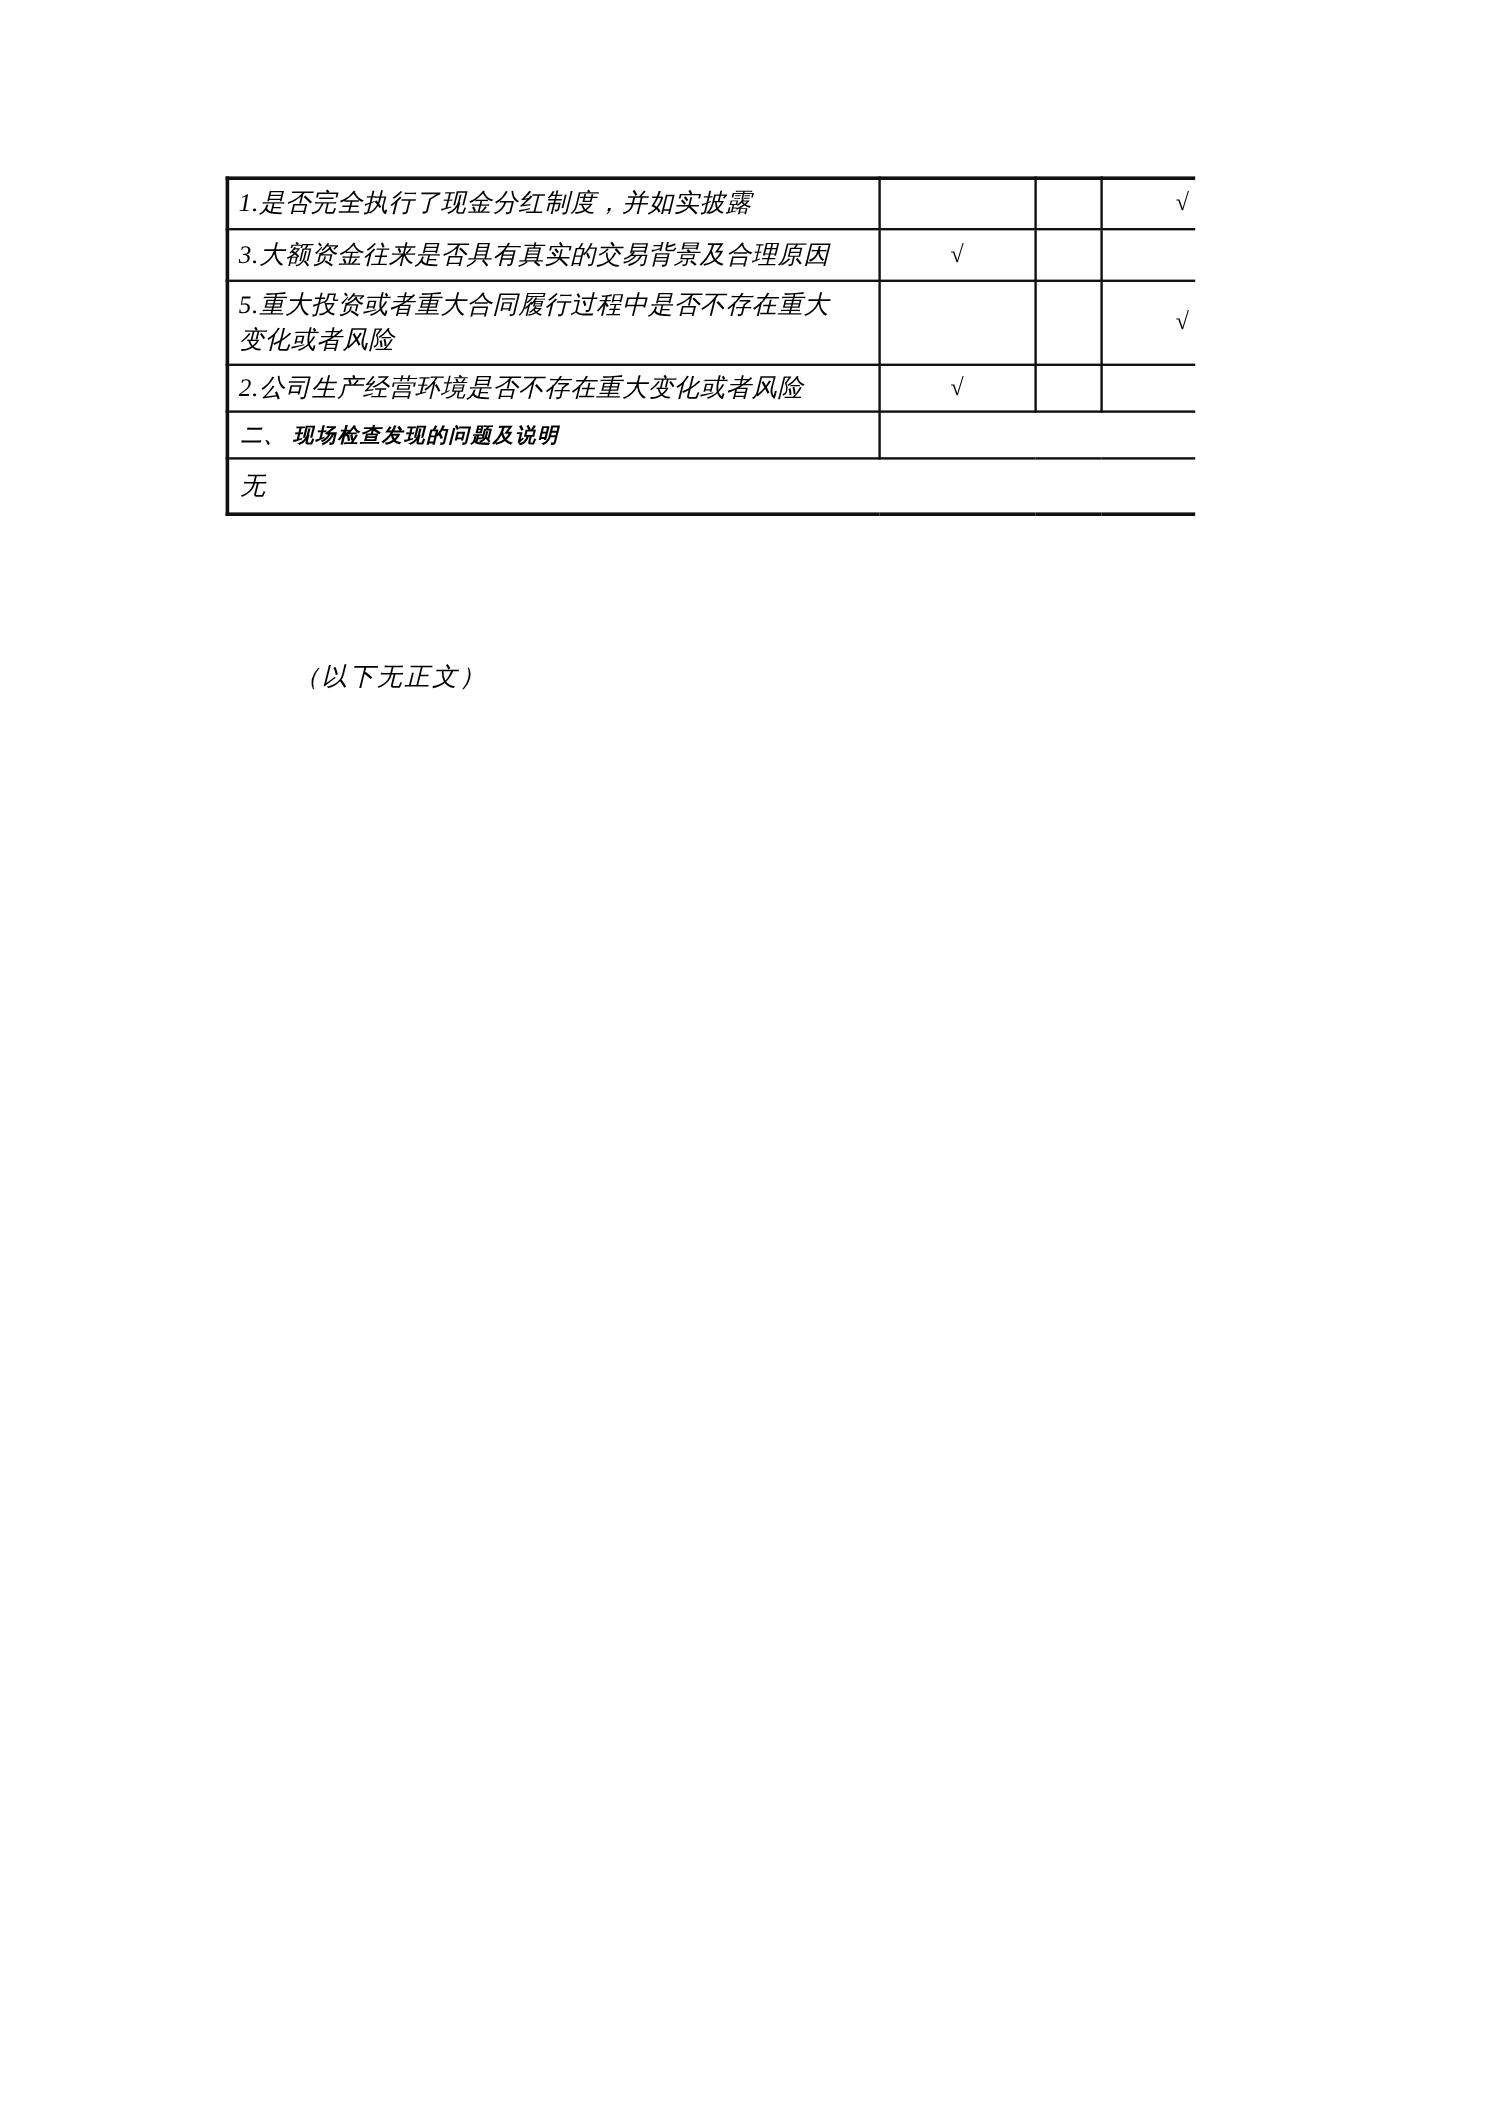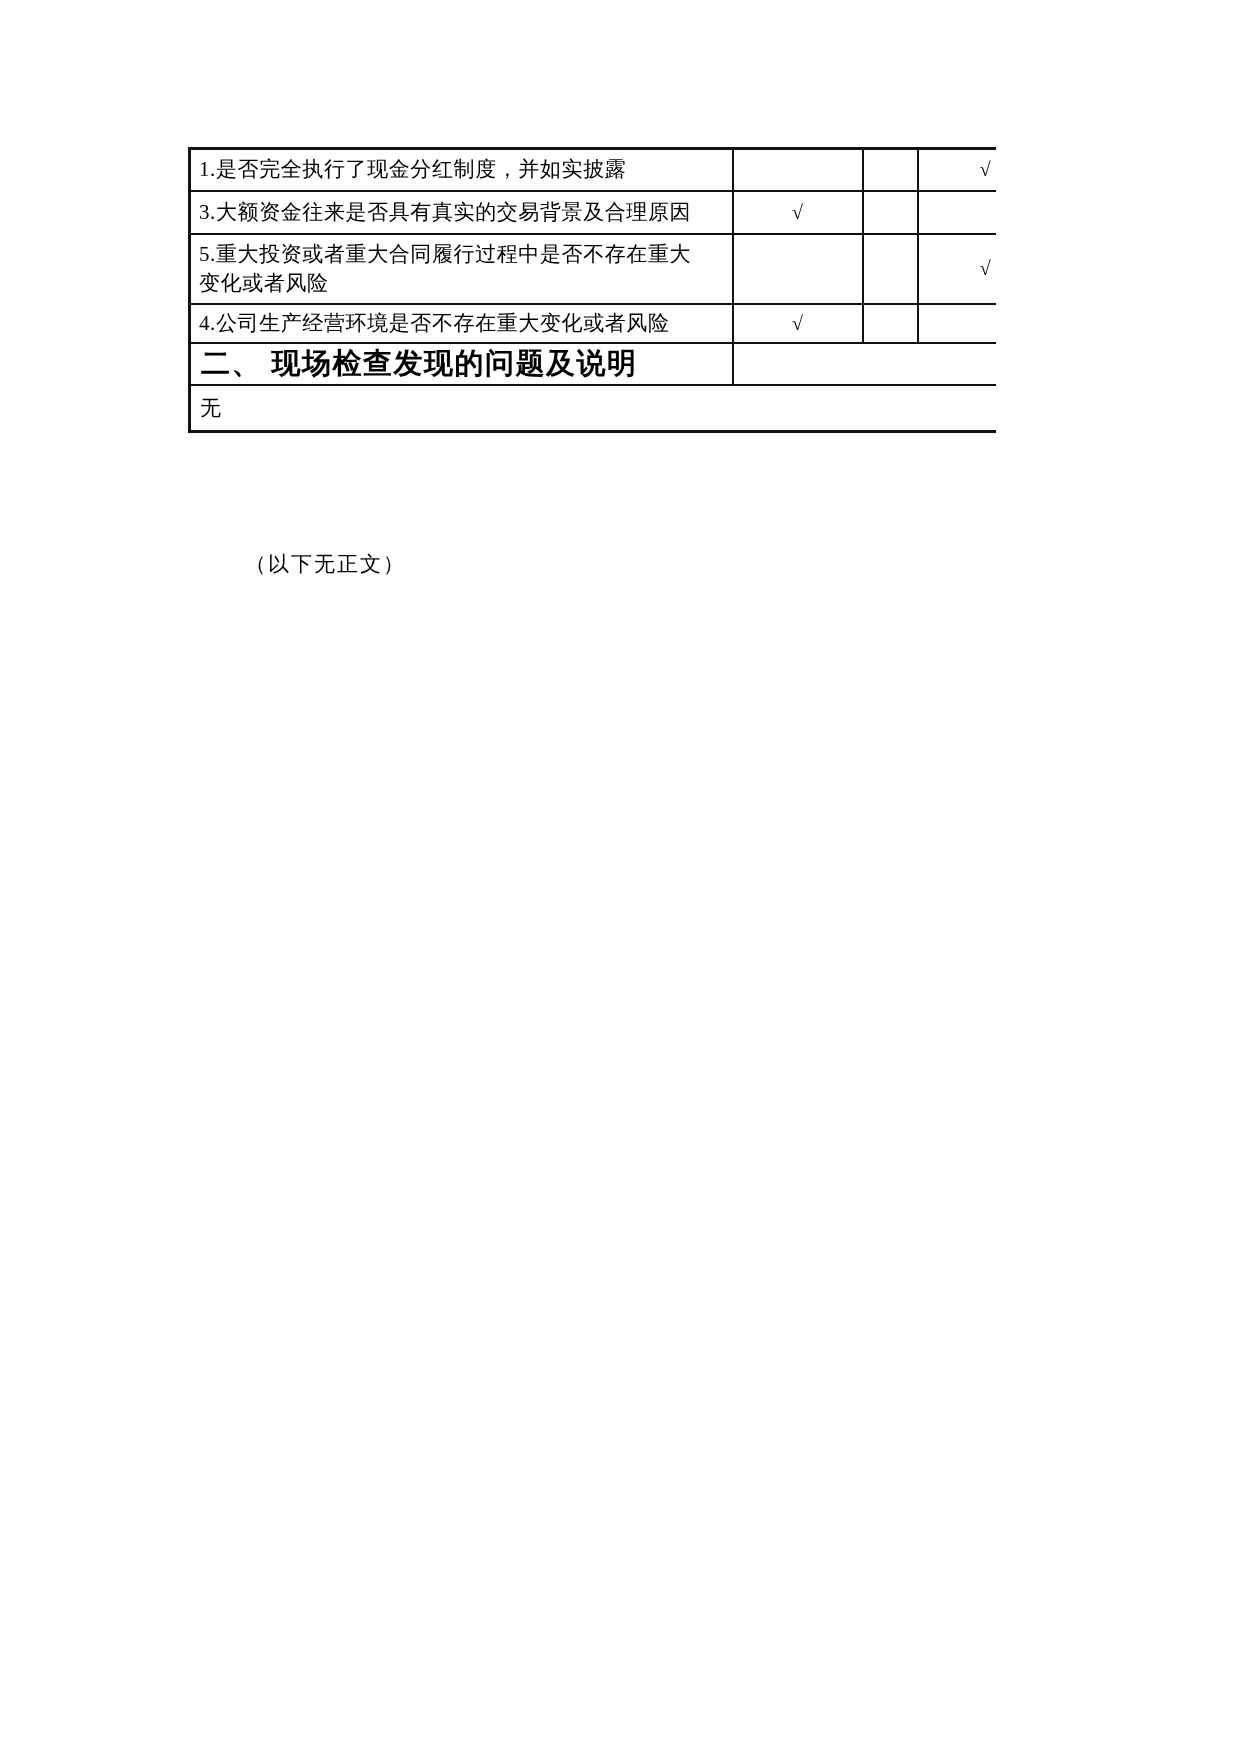--- a/index.html
+++ b/index.html
@@ -5,20 +5,21 @@
   * { margin: 0; padding: 0; box-sizing: border-box; }
   html, body { background: #ffffff; }
   .page {
     position: relative;
     width: 996px;
     height: 1754px;
     background: #ffffff;
     color: #000000;
     font-family: "Liberation Serif", "DejaVu Serif", serif;
     overflow: hidden;
+    font-style: italic;
   }
   table.checklist {
     position: absolute;
     left: 188px;
     top: 147px;
     width: 864px;
     border-collapse: collapse;
     table-layout: fixed;
     border: 3px solid #111111;
   }
@@ -44,21 +45,21 @@
     white-space: pre-line;
     letter-spacing: 0.6px;
   }
   td.mark-cell {
     text-align: center;
     font-size: 20px;
   }
   td.section-cell {
     font-family: "Liberation Sans", "DejaVu Sans", sans-serif;
     font-weight: bold;
-    font-size: 29px;
+    font-size: 17px;
     letter-spacing: 1.5px;
     padding-left: 10px;
   }
   td.empty-cell { }
   td.note-cell {
     font-size: 21px;
     padding-left: 9px;
     letter-spacing: 0.6px;
   }
   .footer-note {
@@ -95,21 +96,21 @@
         <td class="mark-cell"></td>
       </tr>
       <tr class="h70">
         <td class="label-cell">5.重大投资或者重大合同履行过程中是否不存在重大
 变化或者风险</td>
         <td class="mark-cell"></td>
         <td class="mark-cell"></td>
         <td class="mark-cell">√</td>
       </tr>
       <tr class="h39">
-        <td class="label-cell">4.公司生产经营环境是否不存在重大变化或者风险</td>
+        <td class="label-cell">2.公司生产经营环境是否不存在重大变化或者风险</td>
         <td class="mark-cell">√</td>
         <td class="mark-cell"></td>
         <td class="mark-cell"></td>
       </tr>
       <tr class="h39">
         <td class="section-cell">二、 现场检查发现的问题及说明</td>
         <td class="empty-cell" colspan="3"></td>
       </tr>
       <tr class="h47">
         <td class="note-cell" colspan="4">无</td>

